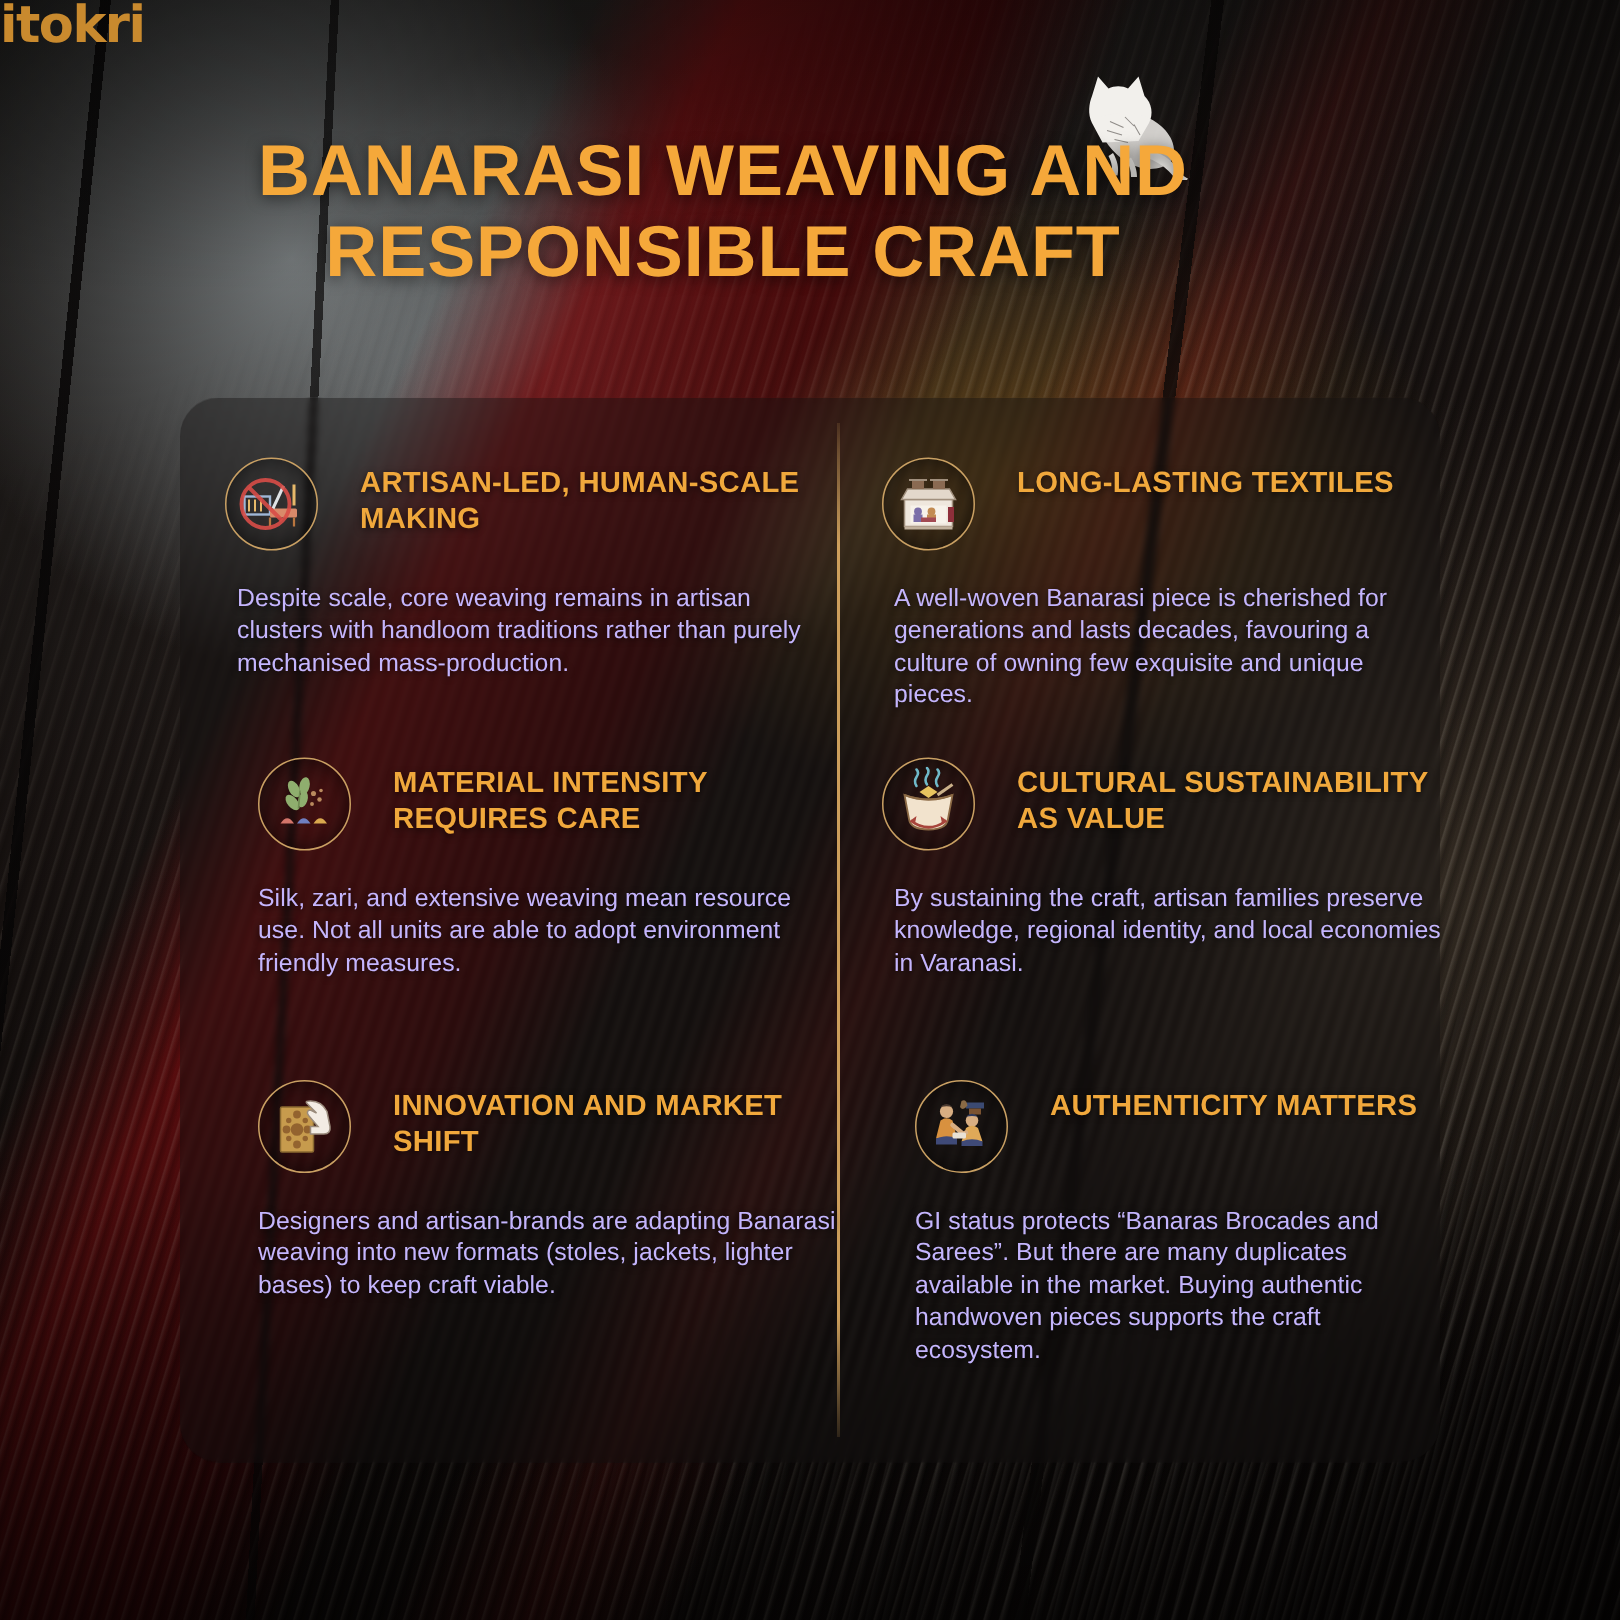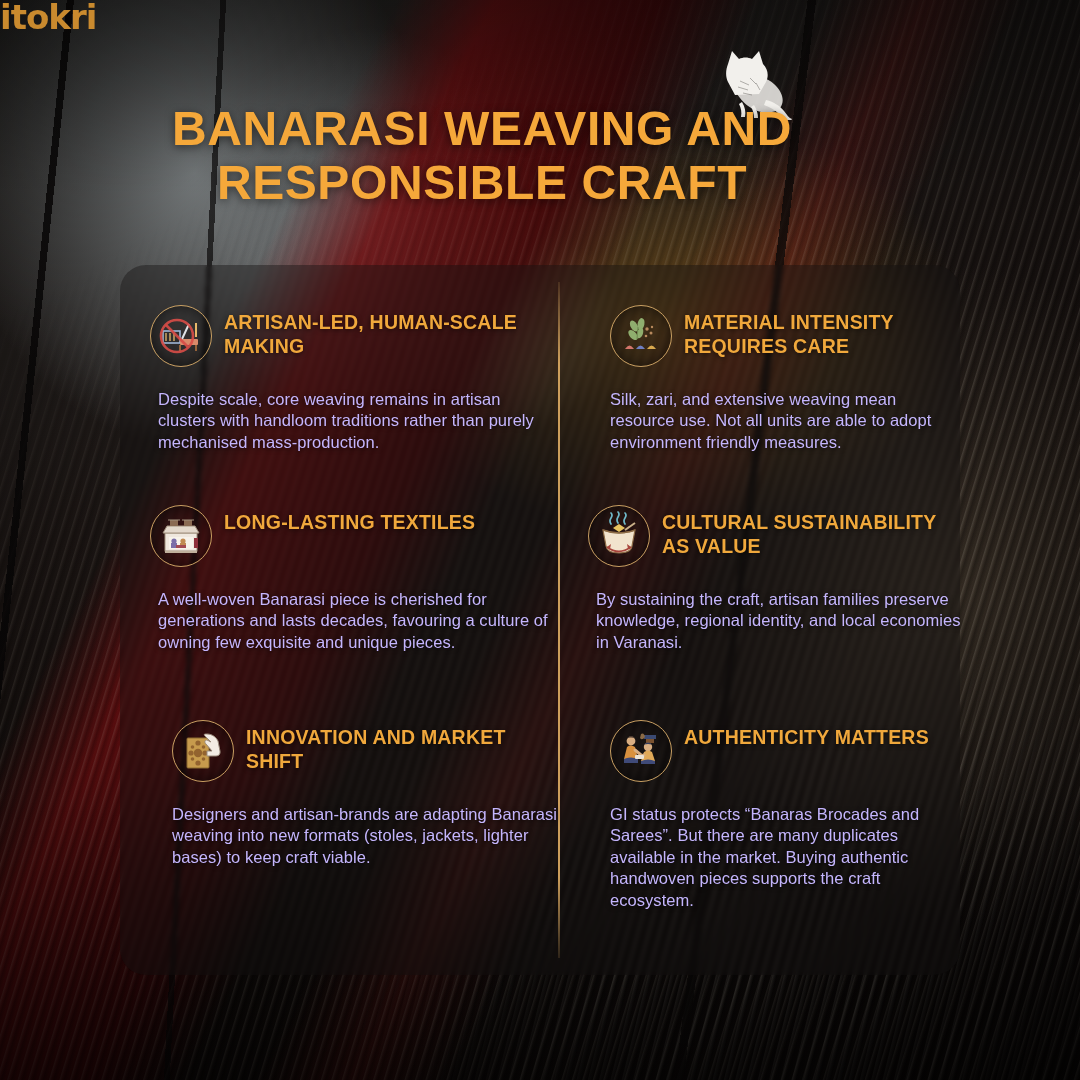--- a/index.html
+++ b/index.html
@@ -72,21 +72,21 @@
   .header { position:absolute; left:0; top:0; width:964px; height:250px; }
   .logo-text {
     font-size:34px; font-weight:700; letter-spacing:-1px;
     color:#c98a2e; line-height:1;
     font-family:"DejaVu Sans", sans-serif;
   }
 
   .cat { position:absolute; right:168px; top:48px; width:86px; height:72px; }
 
   .title {
-    position:absolute; left:0; right:0; top:102px;
+    position:absolute; left:0; right:0; top:88px;
     text-align:center;
     color:#f5a83a;
     font-size:48px;
     font-weight:700;
     letter-spacing:.6px;
     line-height:1.12;
     padding:0 120px;
     text-shadow:0 2px 10px rgba(0,0,0,.55);
   }
 
@@ -111,21 +111,21 @@
     position:absolute;
     left:120px; top:265px; width:840px; height:710px;
     display:grid;
     grid-template-columns:438px 402px;
     grid-template-rows:200px 215px 230px;
     padding:40px 0 0 30px;
   }
   .card { position:relative; padding-right:26px; }
   .card.right { padding-left:22px; }
 
-  .card-head { display:flex; align-items:flex-start; gap:12px; }
+  .card-head { display:flex; align-items:flex-start; gap:28px; }
 
   .icon-circle {
     flex:0 0 auto;
     width:62px; height:62px; border-radius:50%;
     border:1.4px solid #c9a063;
     position:relative;
     display:flex; align-items:center; justify-content:center;
     overflow:hidden;
     box-shadow:inset 0 0 14px rgba(0,0,0,.55);
   }
@@ -199,47 +199,20 @@
           <path d="M26 28 L33 13" stroke="#dfe3e6" stroke-width="2"></path>
           <path d="M40 12v14" stroke="#e7b96a" stroke-width="2"></path>
           <path d="M24 34v6M40 34v6" stroke="#b9763f" stroke-width="1.5"></path>
           <circle cx="21" cy="25" r="16" fill="none" stroke="#d84c47" stroke-width="2.6" opacity=".9"></circle>
           <path d="M10 14 L32 36" stroke="#d84c47" stroke-width="2.6" opacity=".9"></path>
         </svg>
       </div>
       <div class="card-title">ARTISAN-LED, HUMAN-SCALE MAKING</div>
     </div>
     <div class="card-body">Despite scale, core weaving remains in artisan clusters with handloom traditions rather than purely mechanised mass-production.</div>
-  </div>
-
-  <div class="card right">
-    <div class="card-head">
-      <div class="icon-circle">
-        <svg width="50" height="50" viewBox="0 0 50 50">
-          <g fill="#8fae6e">
-            <ellipse cx="18" cy="15" rx="3.4" ry="6" transform="rotate(-28 18 15)"></ellipse>
-            <ellipse cx="25" cy="13" rx="3.4" ry="6" transform="rotate(12 25 13)"></ellipse>
-            <ellipse cx="17" cy="24" rx="3.4" ry="6" transform="rotate(-40 17 24)"></ellipse>
-            <ellipse cx="24" cy="22" rx="3" ry="5.4" transform="rotate(18 24 22)"></ellipse>
-          </g>
-          <path d="M21 28 L22 16" stroke="#6f8c52" stroke-width="1.1"></path>
-          <g fill="#b98a5e">
-            <circle cx="31" cy="18" r="1.7"></circle>
-              <circle cx="35" cy="22" r="1.5"></circle>
-            <circle cx="30" cy="25" r="1.3"></circle>
-              <circle cx="36" cy="16" r="1.2"></circle>
-          </g>
-          <path d="M9 38 q4.5-7 9 0z" fill="#d3756a"></path>
-          <path d="M20 38 q4.5-7 9 0z" fill="#6f7fc0"></path>
-          <path d="M31 38 q4.5-7 9 0z" fill="#d9a94e"></path>
-        </svg>
-      </div>
-      <div class="card-title">MATERIAL INTENSITY REQUIRES CARE</div>
-    </div>
-    <div class="card-body">Silk, zari, and extensive weaving mean resource use. Not all units are able to adopt environment friendly measures.</div>
   </div>
 
   <div class="card left">
     <div class="card-head">
       <div class="icon-circle">
         <svg width="50" height="50" viewBox="0 0 50 50">
           <rect x="9" y="22" width="32" height="18" fill="#efe7dd" stroke="#a08f7d" stroke-width="1"></rect>
           <path d="M7 22 L11 15 H39 L43 22 Z" fill="#e3d8cb" stroke="#a08f7d" stroke-width="1"></path>
           <rect x="14" y="9" width="8" height="6" fill="#8a6a52"></rect>
           <rect x="28" y="9" width="8" height="6" fill="#8a6a52"></rect>
@@ -256,20 +229,47 @@
           <rect x="20" y="34" width="10" height="3" fill="#a34a52"></rect>
           <rect x="38" y="27" width="4" height="10" fill="#8e2f3a"></rect>
           <rect x="9" y="40" width="32" height="2" fill="#c0b09c"></rect>
         </svg>
       </div>
       <div class="card-title">LONG-LASTING TEXTILES</div>
     </div>
     <div class="card-body">A well-woven Banarasi piece is cherished for generations and lasts decades, favouring a culture of owning few exquisite and unique pieces.</div>
   </div>
 
+  <div class="card right">
+    <div class="card-head">
+      <div class="icon-circle">
+        <svg width="50" height="50" viewBox="0 0 50 50">
+          <g fill="#8fae6e">
+            <ellipse cx="18" cy="15" rx="3.4" ry="6" transform="rotate(-28 18 15)"></ellipse>
+            <ellipse cx="25" cy="13" rx="3.4" ry="6" transform="rotate(12 25 13)"></ellipse>
+            <ellipse cx="17" cy="24" rx="3.4" ry="6" transform="rotate(-40 17 24)"></ellipse>
+            <ellipse cx="24" cy="22" rx="3" ry="5.4" transform="rotate(18 24 22)"></ellipse>
+          </g>
+          <path d="M21 28 L22 16" stroke="#6f8c52" stroke-width="1.1"></path>
+          <g fill="#b98a5e">
+            <circle cx="31" cy="18" r="1.7"></circle>
+              <circle cx="35" cy="22" r="1.5"></circle>
+            <circle cx="30" cy="25" r="1.3"></circle>
+              <circle cx="36" cy="16" r="1.2"></circle>
+          </g>
+          <path d="M9 38 q4.5-7 9 0z" fill="#d3756a"></path>
+          <path d="M20 38 q4.5-7 9 0z" fill="#6f7fc0"></path>
+          <path d="M31 38 q4.5-7 9 0z" fill="#d9a94e"></path>
+        </svg>
+      </div>
+      <div class="card-title">MATERIAL INTENSITY REQUIRES CARE</div>
+    </div>
+    <div class="card-body">Silk, zari, and extensive weaving mean resource use. Not all units are able to adopt environment friendly measures.</div>
+  </div>
+
   <div class="card left">
     <div class="card-head">
       <div class="icon-circle">
         <svg width="50" height="50" viewBox="0 0 50 50">
           <g stroke="#6fb9c9" stroke-width="1.7" fill="none" stroke-linecap="round">
             <path d="M17 13 q-2-3 0-6 q2-3 0-5"></path>
             <path d="M24 12 q-2-3 0-6 q2-3 0-5"></path>
             <path d="M31 13 q-2-3 0-6 q2-3 0-5"></path>
           </g>
           <path d="M9 19 q16 6 32 0 l-3 16 q-1 7-13 7 q-12 0-13-7z" fill="#f2e3cd" stroke="#8c6a45" stroke-width="1.2"></path>

